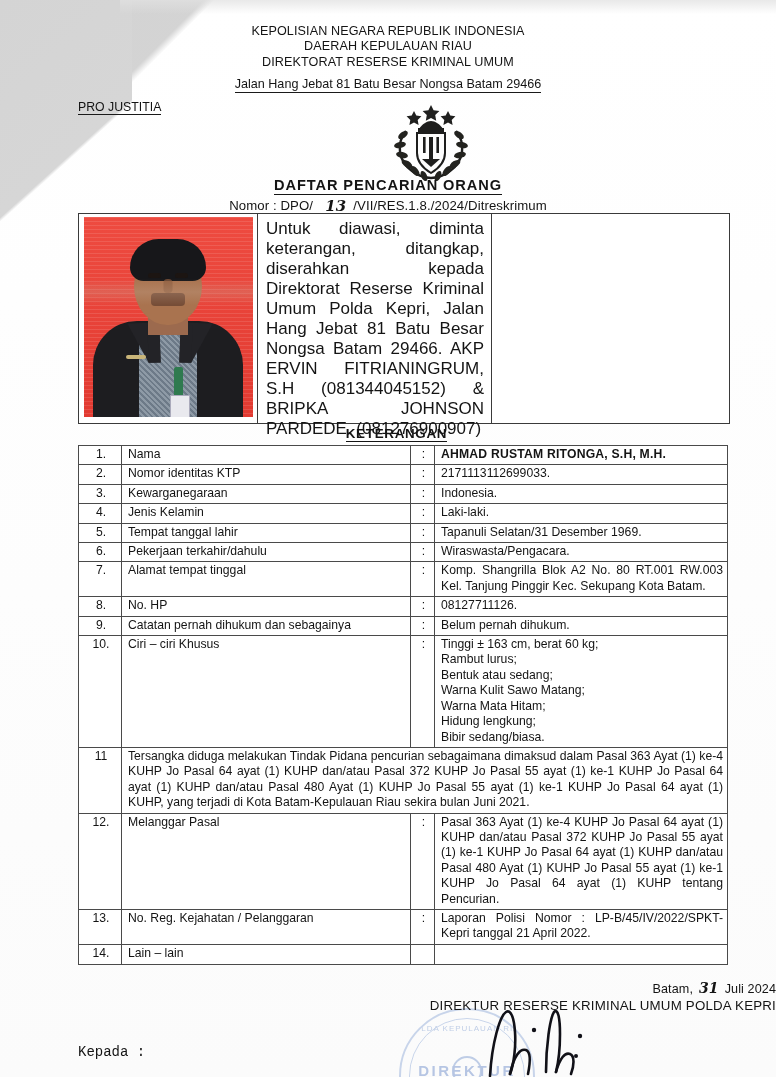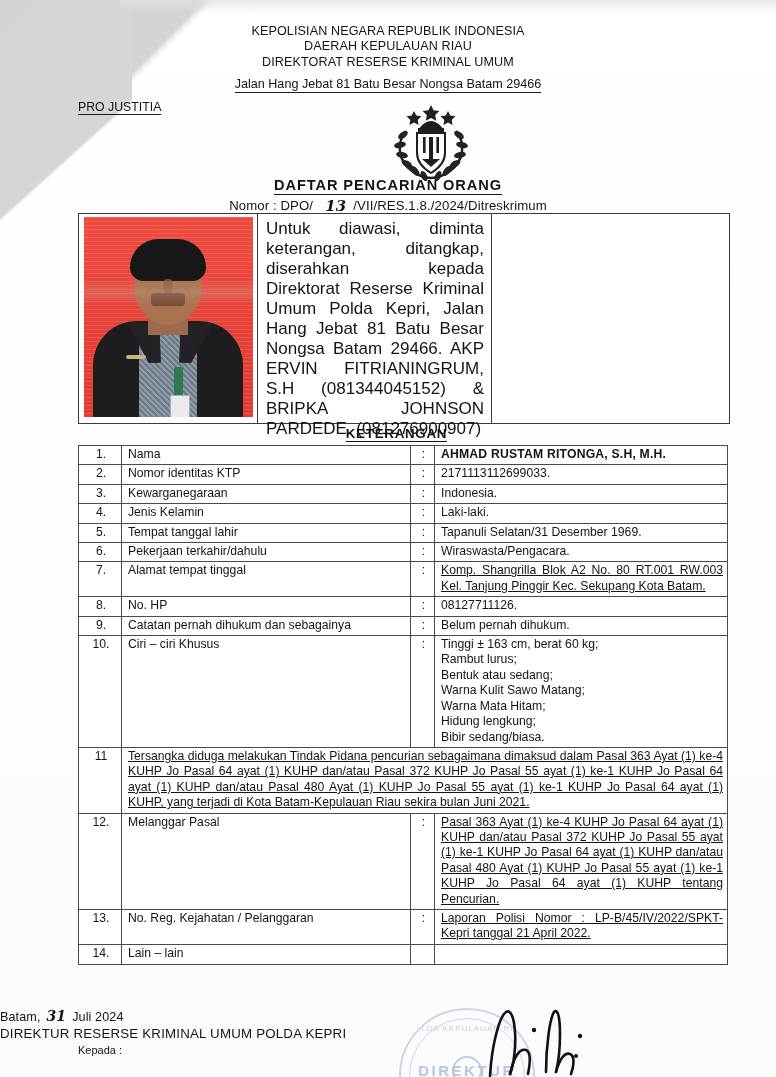--- a/index.html
+++ b/index.html
@@ -150,40 +150,39 @@
     font-size:12.2px;
     line-height:15.4px;
     padding:1px 4px 2px 6px;
     vertical-align:top;
   }
   td.c-no{width:32px; text-align:center; padding-left:0; padding-right:0;}
   td.c-lab{width:278px;}
   td.c-sep{width:13px; text-align:center; padding:1px 0 0 0;}
   td.c-val{width:auto;}
   td.c-val.bold{font-weight:bold; letter-spacing:.2px;}
-  .val-just{text-align:justify; text-align-last:left;text-decoration:underline;}
+  .val-just{text-align:justify; text-align-last:left;}
   .tall{height:16px;}
 
   
   .footer{
     position:absolute; left:0; right:0; top:980px;
-    text-align:left;
-    margin-top:28px;
+    text-align:right;
   }
   .fline1{font-size:12.6px; letter-spacing:.1px;}
   .fline1 .hand{
     font-family:"DejaVu Serif", serif; font-style:italic; font-weight:600;
     font-size:14px; padding:0 6px;
   }
   .fline2{font-size:13.3px; letter-spacing:.2px; margin-top:2px;}
   .signame{
     position:absolute; left:0; right:0; top:1086px; text-align:center;
     font-size:17px; letter-spacing:.4px; color:#2a2a2a;
   }
-  .kepada{position:absolute; left:78px; top:1044px; font-size:11px;}
+  .kepada{position:absolute; left:78px; top:1044px; font-size:14px;font-family:Liberation Mono, monospace;}
 
   
   .stamp{
     position:absolute; left:399px; top:1008px; width:132px; height:132px;
     border:2.6px solid #9fb6dd; border-radius:50%;
     opacity:.55;
     overflow:hidden;
   }
   .stamp::after{
     content:""; position:absolute; left:8px; top:8px; right:8px; bottom:8px;

